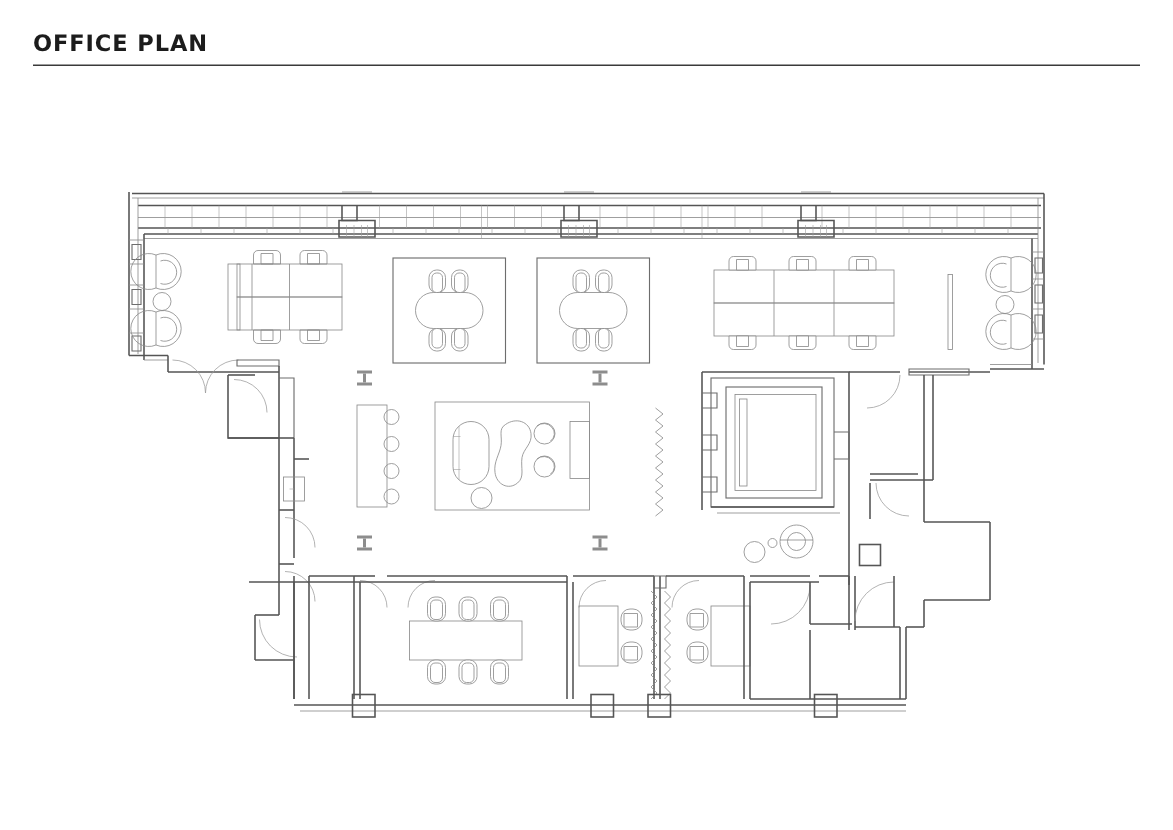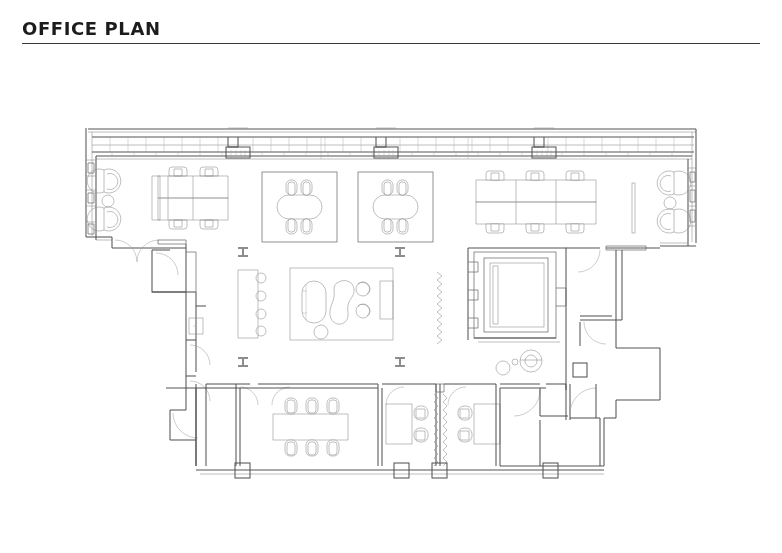--- a/index.html
+++ b/index.html
@@ -22,21 +22,21 @@
     background: #ffffff;
   }
   .title-block {
     position: absolute;
     left: 22px;
     top: 20px;
     width: 738px;
   }
   .sheet-title {
     font-family: "DejaVu Sans", sans-serif;
-    font-size: 18px;
+    font-size: 15px;
     font-weight: bold;
     letter-spacing: 0.6px;
     color: #1c1c1c;
     line-height: 18px;
     margin: 0 0 5px 0;
     white-space: nowrap;
   }
   .title-rule {
     width: 100%;
     height: 1px;

